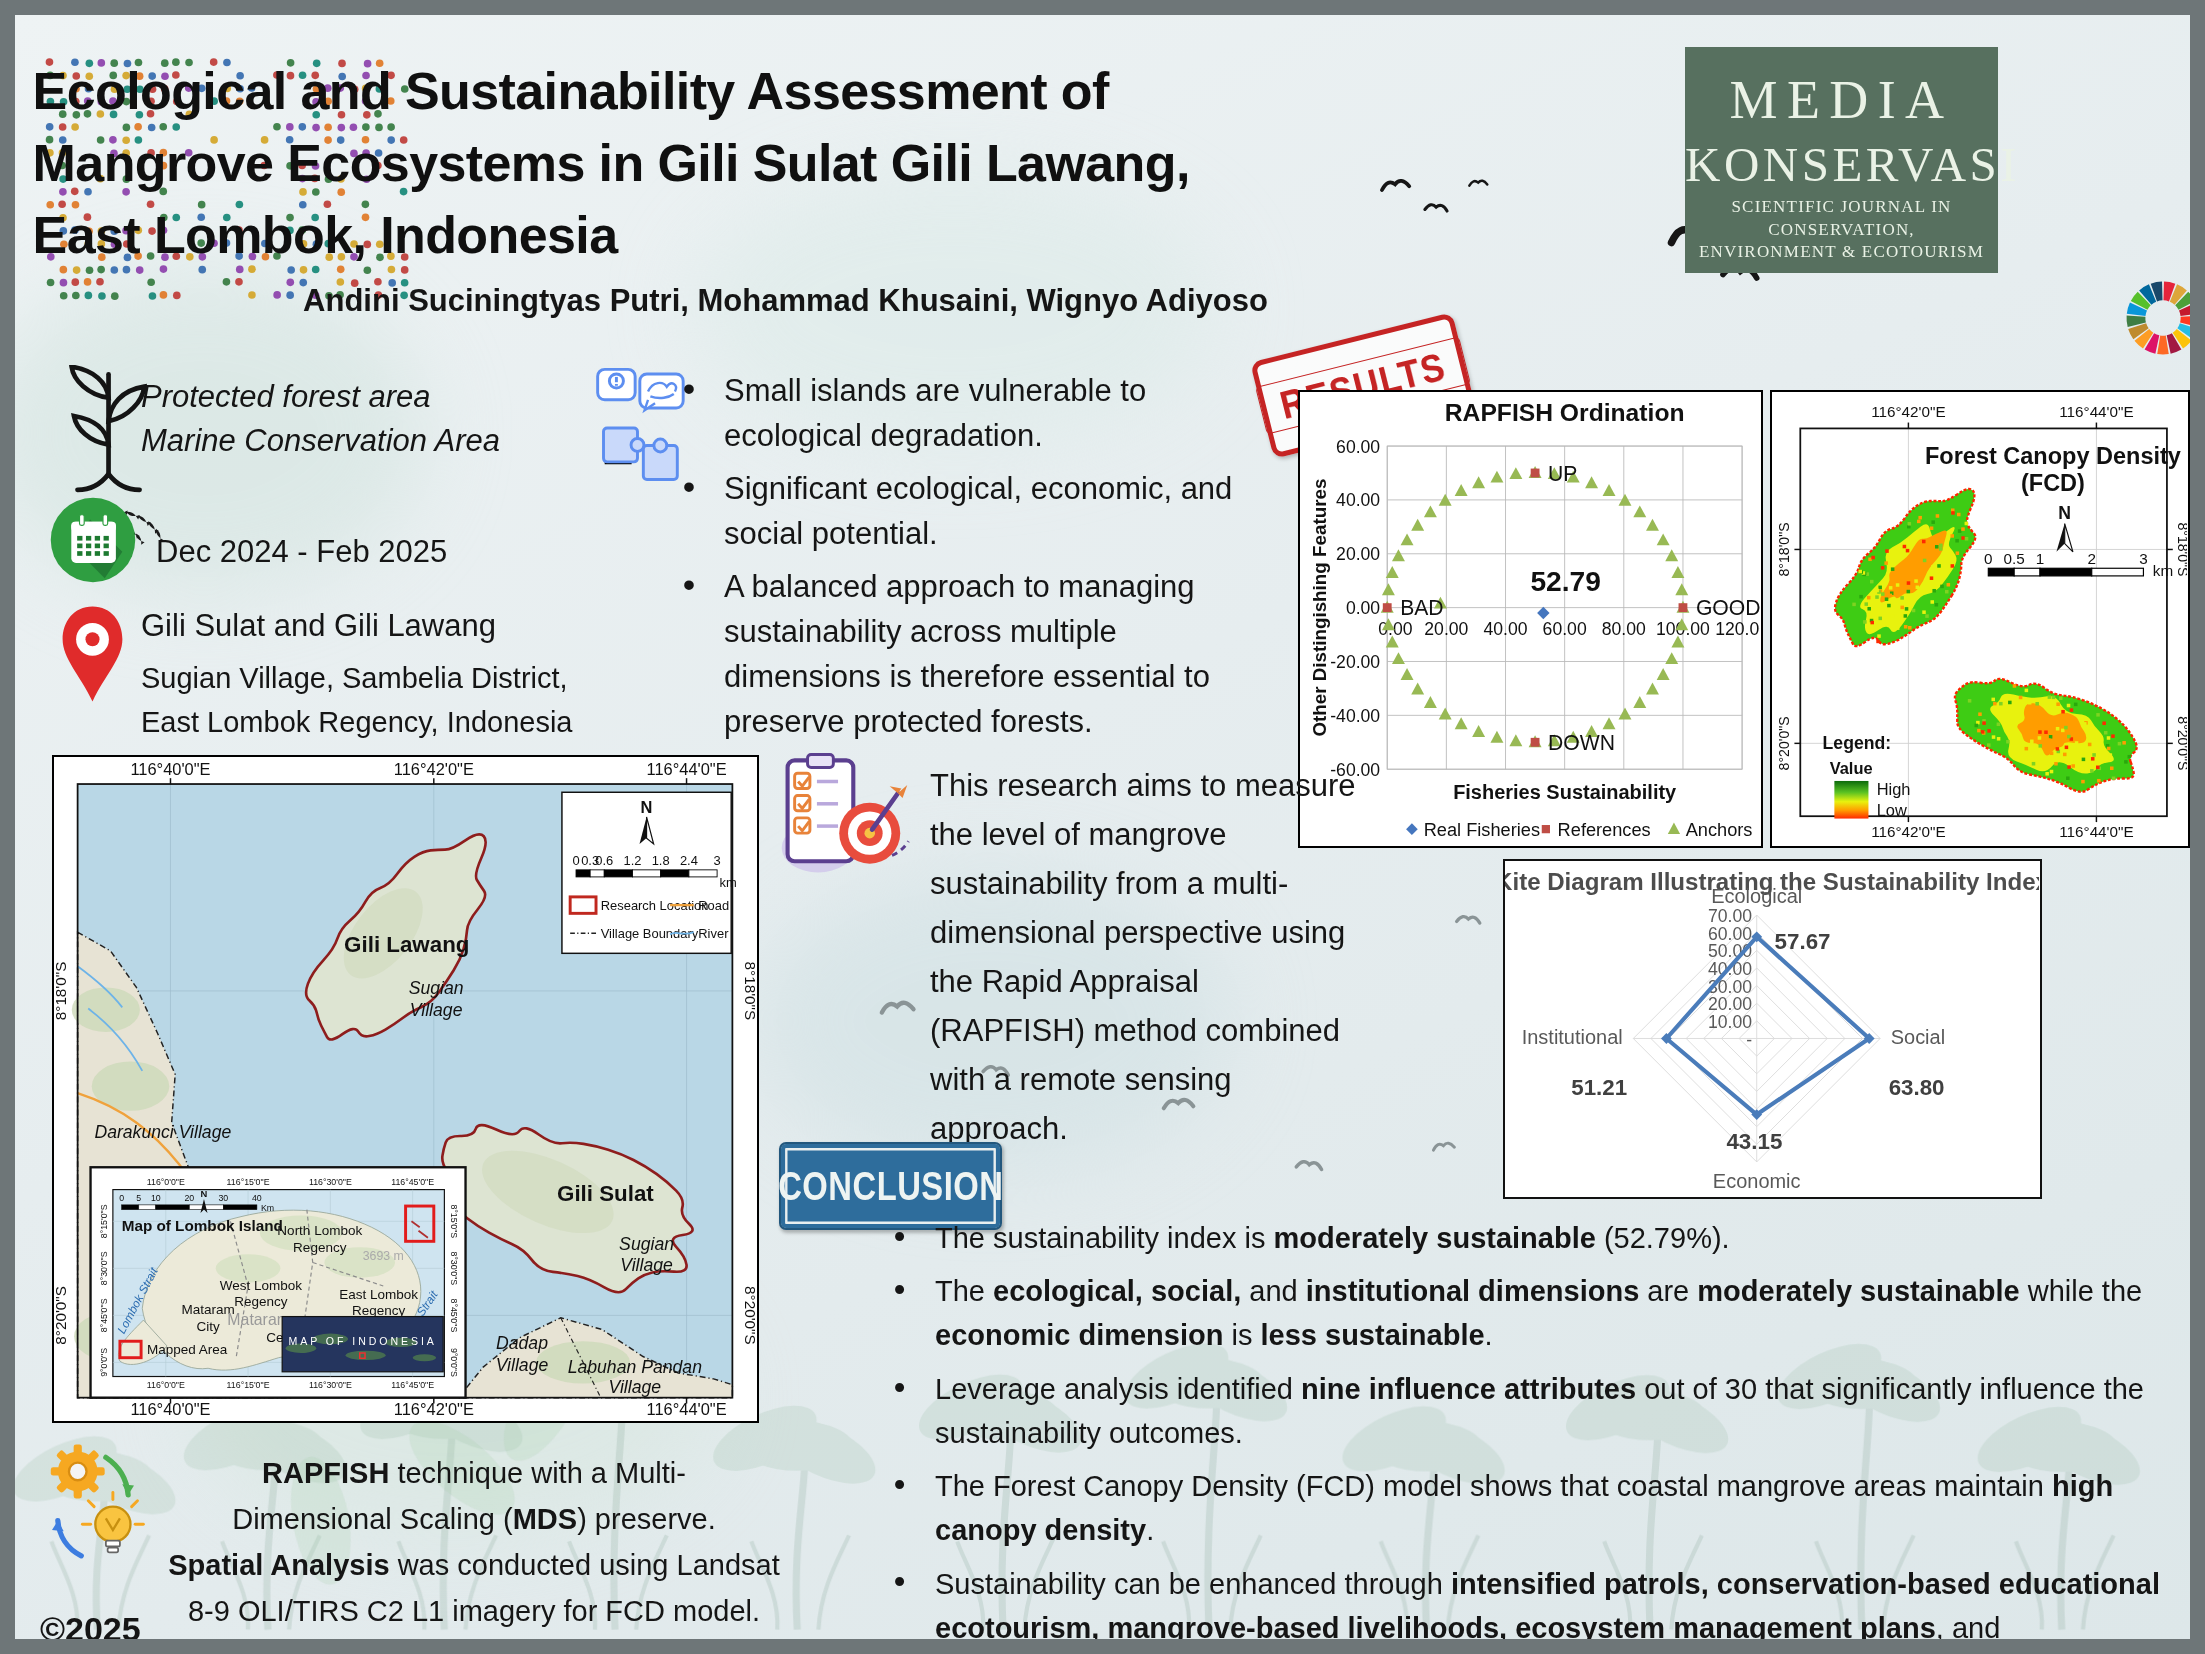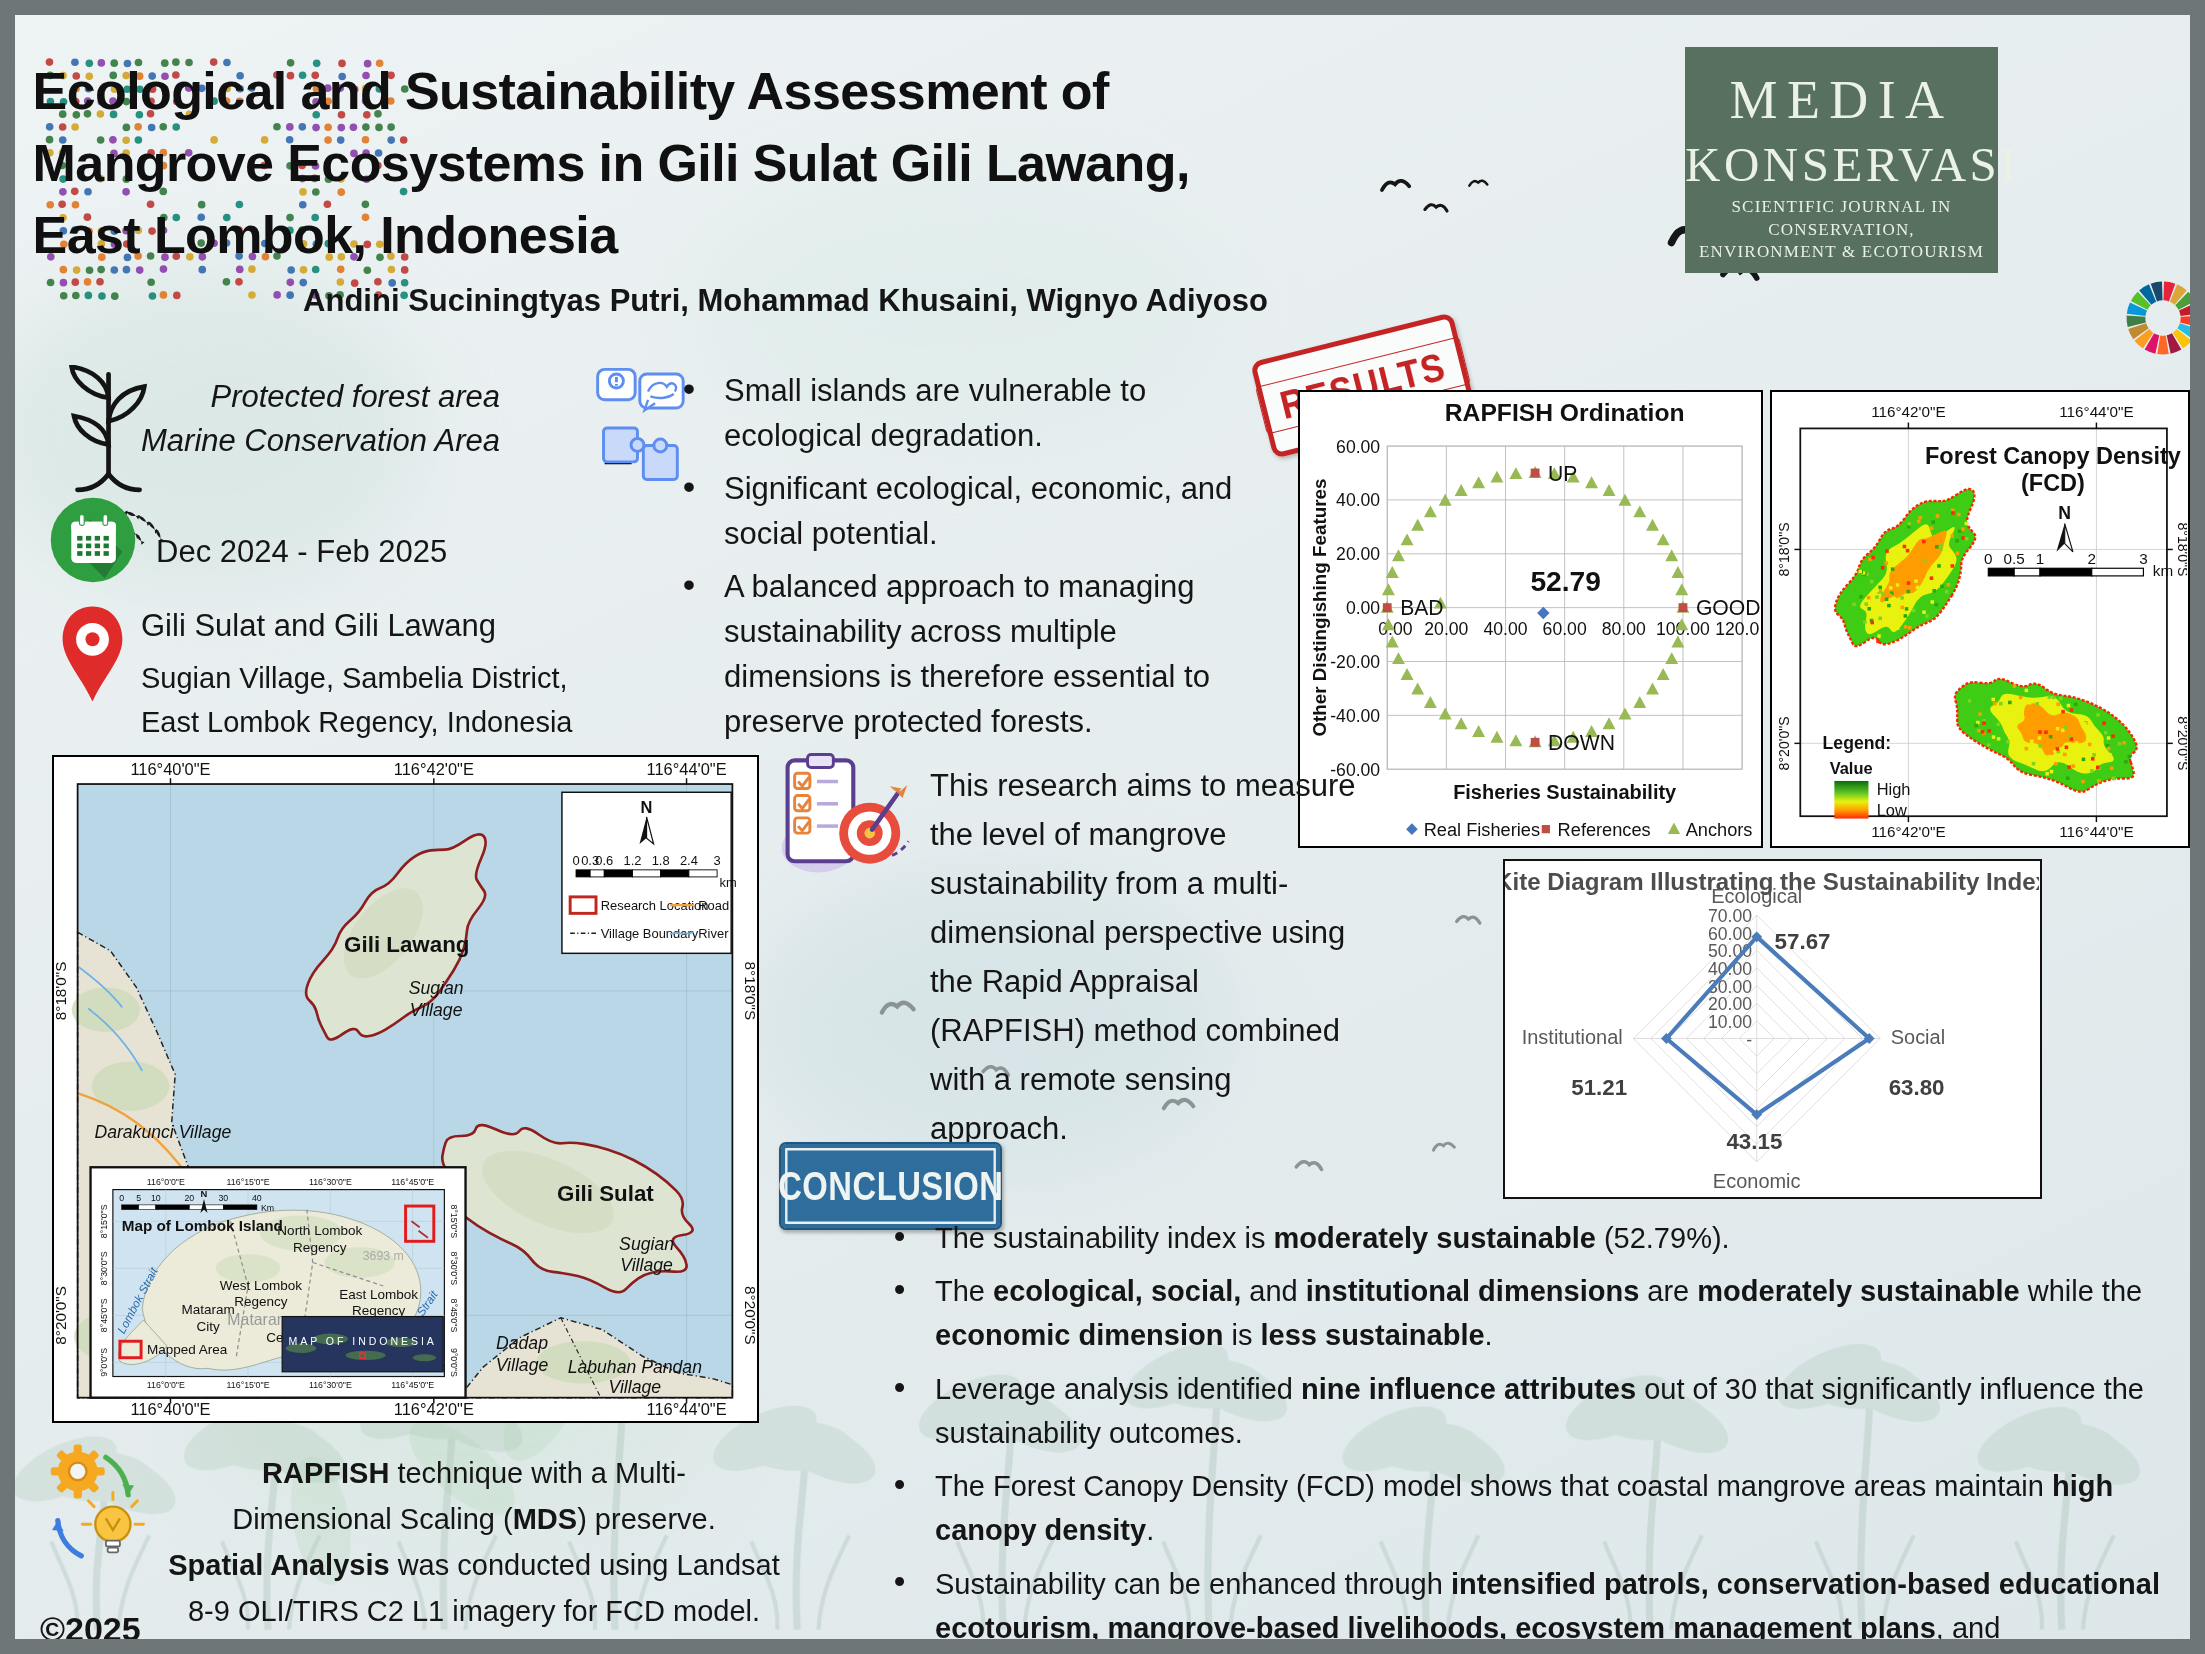--- a/index.html
+++ b/index.html
@@ -13,21 +13,21 @@
   #title{left:17.6px;top:28px;width:1511px;text-align:left;font-weight:700;
          font-size:52px;line-height:72px;color:#101010;letter-spacing:-0.6px;margin-top:12px;}
   #authors{left:194px;top:268px;width:1153px;text-align:center;font-size:31px;font-weight:600;}
   
   #banner{left:1670px;top:32px;width:313px;height:226px;background:#57705f;
           color:#eaf2e6;text-align:center;font-family:"Liberation Serif",serif;}
   #banner .l1{margin-top:22.3px;font-size:54px;letter-spacing:9.4px;}
   #banner .l2{font-size:49px;letter-spacing:3.5px;margin-top:4.7px;}
   #banner .s{font-size:17px;letter-spacing:1.2px;margin-top:3.5px;line-height:22.3px;}
   
-  .info-txt{font-size:31px;text-align:right;}
+  .info-txt{font-size:31px;}
   .it{font-style:italic;font-weight:500;}
   
   ul.blts{list-style:none;margin:0;padding:0;}
   ul.blts li{position:relative;padding-left:46px;margin-bottom:8.2px;}
   ul.blts li::before{content:"•";position:absolute;left:4.7px;top:-1.2px;font-size:1.15em;}
   #intro-bullets{left:663px;top:353px;width:588px;font-size:31px;line-height:45px;}
   #aim-text{left:915px;top:746px;width:429px;font-size:31px;line-height:49px;}
   
   #results-stamp{left:1244px;top:321px;width:198px;height:89px;transform:rotate(-14deg);
       border:5.9px solid #c52424;border-radius:10.6px;background:rgba(252,252,252,.92);

